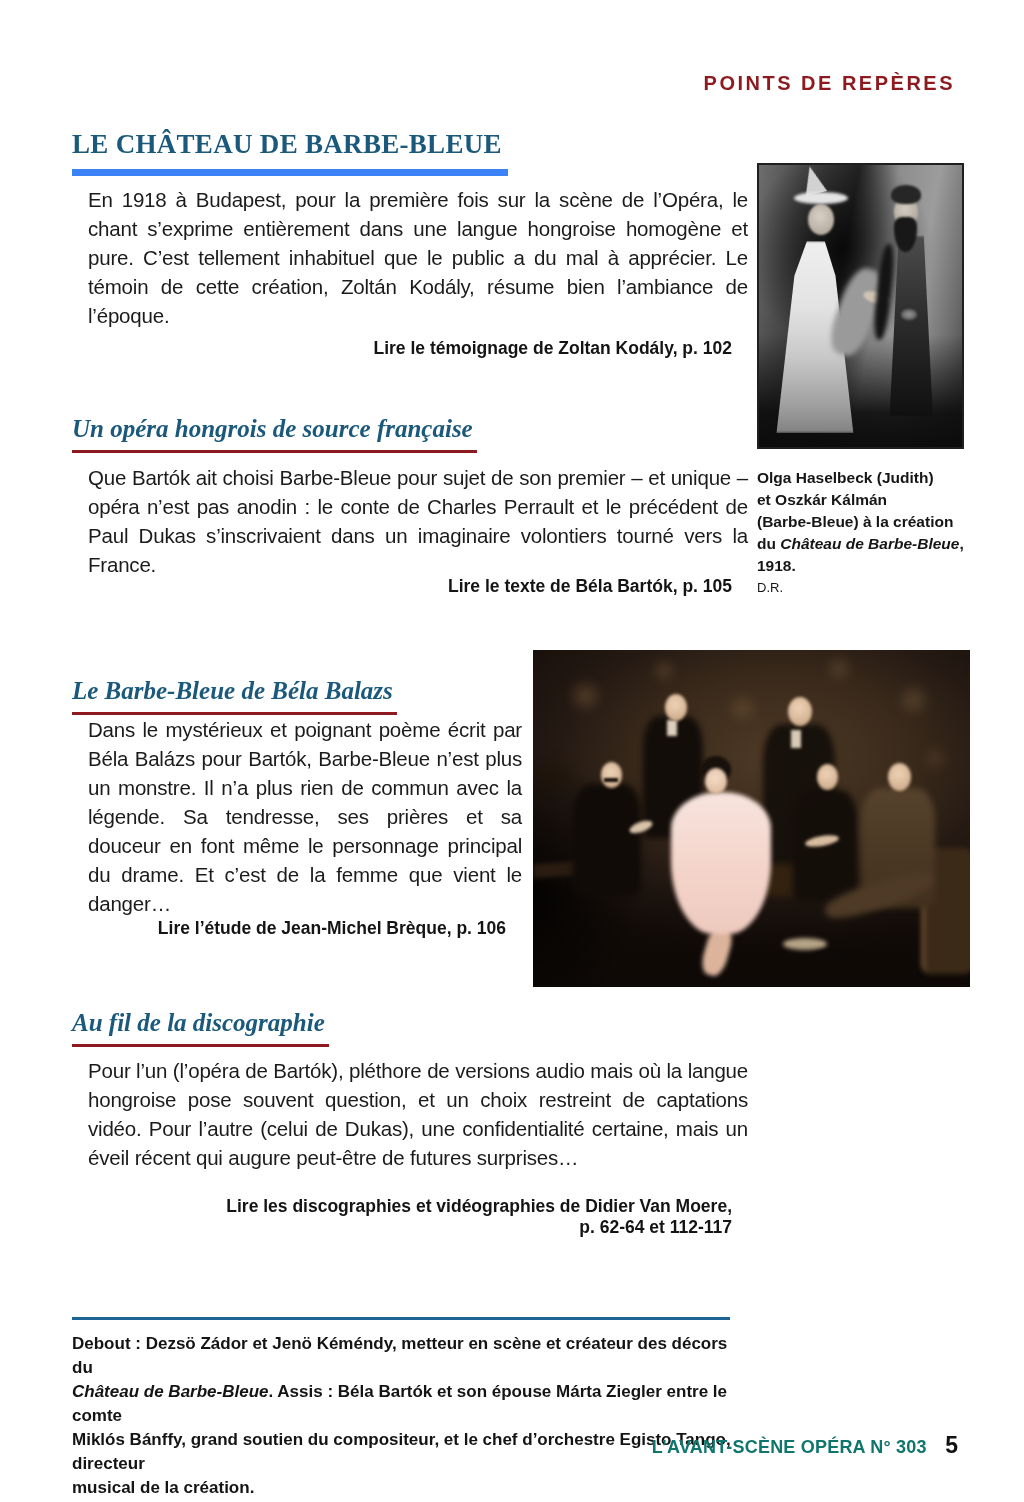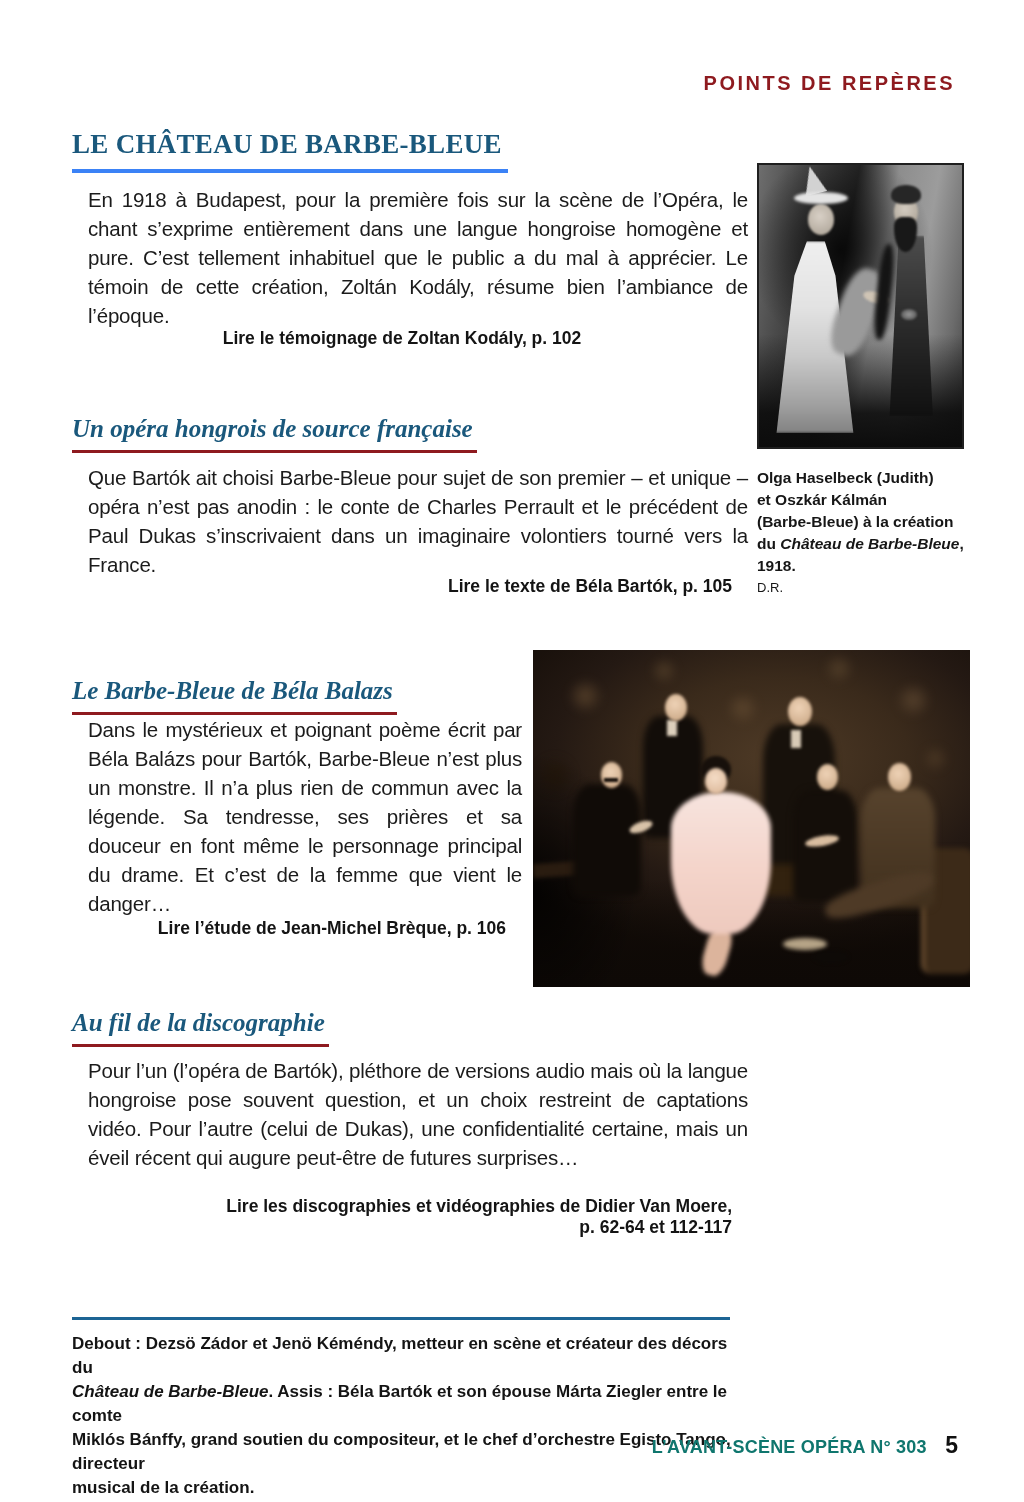--- a/index.html
+++ b/index.html
@@ -10,21 +10,21 @@
   
   .kicker{
     position:absolute;top:72px;right:69px;
     font-size:20px;font-weight:600;letter-spacing:2.5px;color:#8e1a1f;
   }
   
   .h1{
     position:absolute;left:72px;top:111px;display:inline-block;
     font-family:"Liberation Serif",serif;font-weight:700;font-size:27px;
     color:#1a587c;letter-spacing:.3px;
-    border-bottom:4px solid #3b82f6;padding-bottom:9px;padding-right:6px;
+    border-bottom:7px solid #3b82f6;padding-bottom:9px;padding-right:6px;
   }
   .h2{
     position:absolute;left:72px;display:inline-block;
     font-family:"Liberation Serif",serif;font-style:italic;font-weight:700;
     font-size:25px;color:#1a587c;
     border-bottom:3px solid #8e1a1f;padding-bottom:7px;padding-right:4px;
   }
   
   .body{
     position:absolute;left:72px;width:660px;margin:16px;
@@ -165,21 +165,21 @@
 </head>
 <body>
 
 <div class="page">
 
   <div class="kicker">POINTS DE REPÈRES</div>
 
   <h1 class="h1">LE CHÂTEAU DE BARBE-BLEUE</h1>
 
   <p class="body" style="top:169px;">En 1918 à Budapest, pour la première fois sur la scène de l’Opéra, le chant s’exprime entièrement dans une langue hongroise homogène et pure. C’est tellement inhabituel que le public a du mal à apprécier. Le témoin de cette création, Zoltán Kodály, résume bien l’ambiance de l’époque.</p>
-  <p class="readmore" style="top:328px;text-align:center;">Lire le témoignage de Zoltan Kodály, p. 102</p>
+  <p class="readmore" style="top:338px;">Lire le témoignage de Zoltan Kodály, p. 102</p>
 
   <figure class="photo1">
     <div class="shape p1-dress"></div>
     <div class="shape p1-cape"></div>
     <div class="shape p1-hand"></div>
     <div class="shape p1-head"></div>
     <div class="shape p1-hat"></div>
     <div class="shape p1-brim"></div>
     <div class="shape p1-robe"></div>
     <div class="shape p1-arm"></div>

